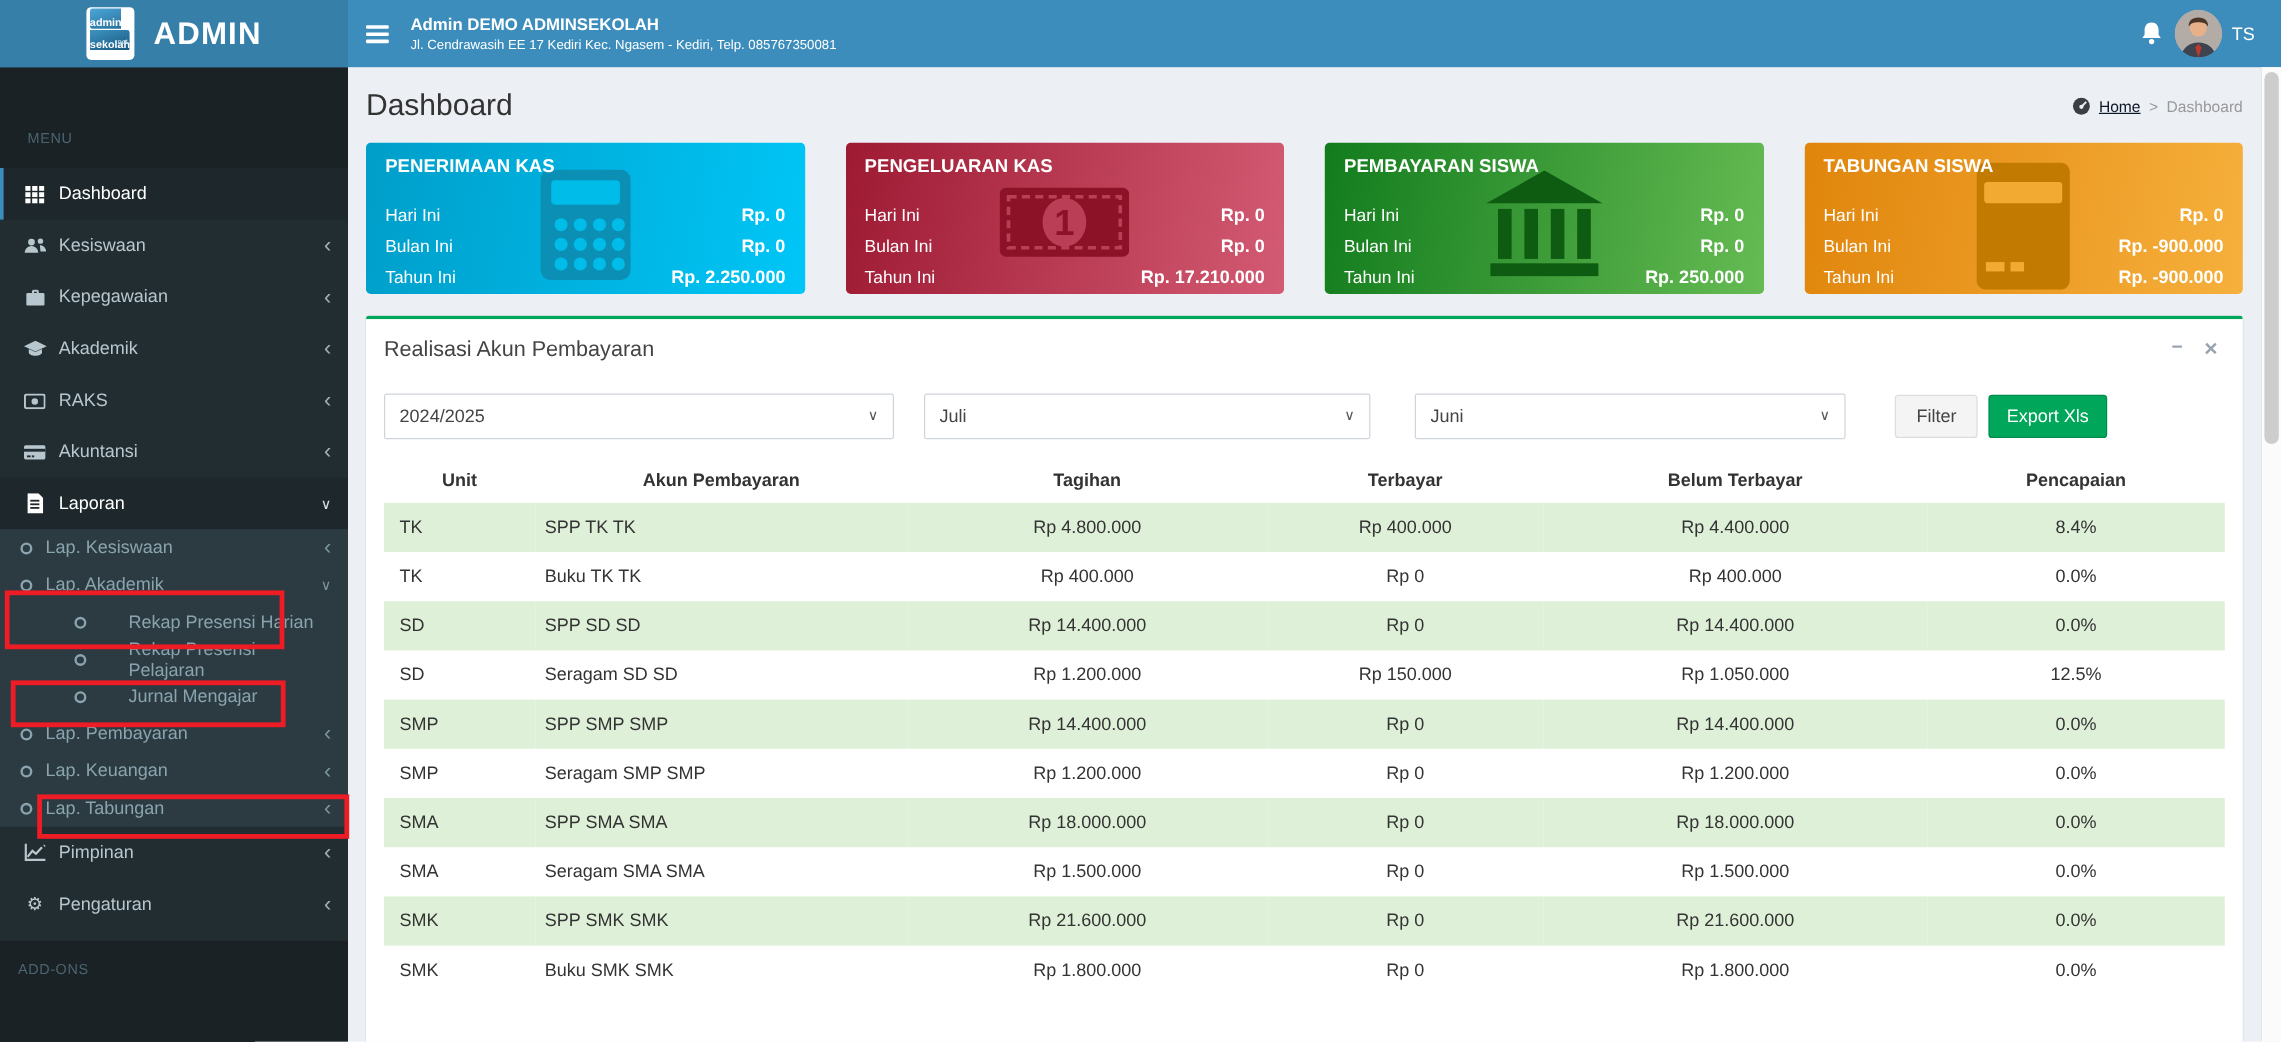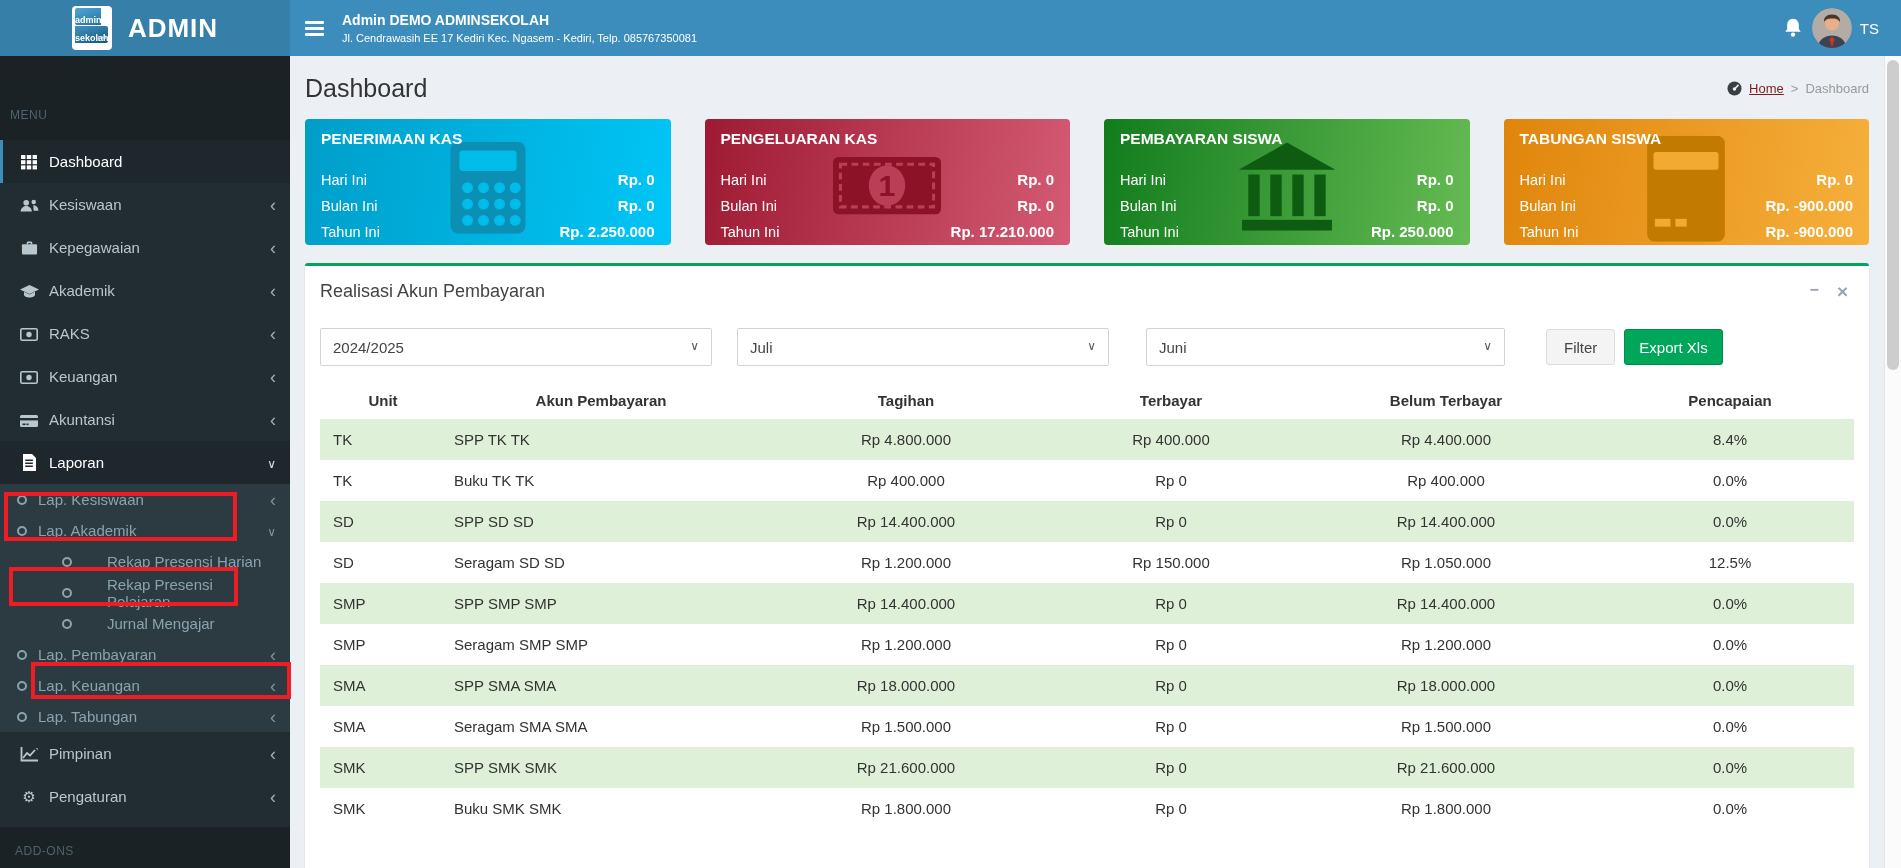--- a/index.html
+++ b/index.html
@@ -20,21 +20,21 @@
   .school-info { margin-left:4px; }
   .school-name { font-weight:bold; font-size:14px; }
   .school-address { font-size:11px; margin-top:4px; }
   .topbar-right { margin-left:auto; display:flex; align-items:center; gap:8px; padding-right:22px; }
   .bell { width:22px; height:22px; cursor:pointer; }
   .avatar { width:40px; height:40px; border-radius:50%; overflow:hidden; cursor:pointer; flex:0 0 auto; }
   .user-initials { font-size:15px; color:#fff; }
 
   
   .sidebar { position:absolute; top:56px; left:0; width:290px; height:812px; background:#222d32; z-index:5; }
-  .menu-header { background:#1a2226; color:#4b646f; font-size:12px; line-height:14px; padding:52px 10px 18px; letter-spacing:.5px; }
+  .menu-header { background:#1a2226; color:#4b646f; font-size:12px; line-height:14px; padding:52px 23px 18px; letter-spacing:.5px; }
   .nav-item { display:flex; align-items:center; height:43px; padding:0 14px 0 15px; color:#b8c7ce; font-size:15px; border-left:3px solid transparent; cursor:pointer; }
   .nav-item .nicon { width:22px; margin-right:9px; text-align:center; flex:0 0 auto; font-size:15px; line-height:1; }
   .nav-item .nicon svg { vertical-align:middle; }
   .nav-item.active { background:#1e282c; color:#fff; border-left-color:#3c8dbc; }
   .nav-item.expanded { background:#1e282c; color:#fff; }
   .chev { margin-left:auto; font-size:15px; color:inherit; opacity:.85; }
   .chev-l::before { content:"‹"; font-size:18px; line-height:1; }
   .chev-d::before { content:"∨"; font-size:12px; line-height:1; }
   .submenu { background:#2c3b41; }
   .sub-item { display:flex; align-items:center; height:31px; padding:0 14px 0 17px; color:#8aa4af; font-size:15px; cursor:pointer; }
@@ -48,21 +48,21 @@
   .annot-2 { left:9px;  top:511px; width:229px; height:39px; }
   .annot-3 { left:31px; top:606px; width:260px; height:37px; }
 
   
   .content { position:absolute; left:290px; top:56px; width:1594px; height:812px; padding:12px 15px; }
   .content-header { display:flex; justify-content:space-between; align-items:center; margin:6px 0 16px; }
   h1.page-title { font-size:25px; font-weight:400; color:#333; margin:0; }
   .breadcrumb { display:flex; align-items:center; gap:7px; font-size:13px; color:#444; }
   .breadcrumb .gauge { width:15px; height:15px; }
   .crumb-sep, .crumb-current { color:#999; }
-  .crumb-home { color:#7f1d1d; cursor:pointer;text-decoration:underline; }
+  .crumb-home { color:#0f172a; cursor:pointer;text-decoration:underline; }
 
   
   .cards { display:grid; grid-template-columns:repeat(4, 1fr); gap:34px; }
   .card { position:relative; height:126px; border-radius:4px; color:#fff; padding:11px 16px; overflow:hidden; }
   .grad-cyan   { background:linear-gradient(100deg,#009ec9,#00c6f7); }
   .grad-red    { background:linear-gradient(100deg,#9e1a33,#d35b73); }
   .grad-green  { background:linear-gradient(100deg,#127c1d,#66bb53); }
   .grad-orange { background:linear-gradient(100deg,#e0850c,#f6b03c); }
   .card-title { font-weight:bold; font-size:15.5px; margin-bottom:19px; position:relative; z-index:2; }
   .card-row { display:flex; justify-content:space-between; font-size:14.5px; line-height:26px; position:relative; z-index:2; }
@@ -75,21 +75,21 @@
   .panel-title { font-size:18px; color:#444; }
   .panel-tools { margin-left:auto; display:flex; gap:18px; padding-right:6px; color:#9aa3b0; }
   .ptool { font-size:16px; font-weight:bold; cursor:pointer; line-height:1; }
   .ptool-min::before { content:"−"; }
   .ptool-close::before { content:"×"; font-size:19px; }
 
   .filters { display:flex; align-items:center; padding:14px 15px 16px; }
   .sel-wrap { position:relative; }
   .sel-wrap::after { content:"∨"; position:absolute; right:13px; top:11px; font-size:12px; color:#555; pointer-events:none; }
   select { appearance:none; -webkit-appearance:none; height:38px; border:1px solid #cfd4db; background:#fff; color:#444; font-size:15px; padding:0 32px 0 12px; border-radius:2px; width:100%; font-family:"Liberation Sans",sans-serif; }
-  .sel-year   { width:392px; margin-right:25px;border-radius:12px; }
+  .sel-year   { width:425px; margin-right:25px;border-radius:12px; }
   .sel-month1 { width:372px; margin-right:37px; }
   .sel-month2 { width:359px; }
   .btn { height:36px; font-size:15px; border-radius:3px; cursor:pointer; font-family:"Liberation Sans",sans-serif; }
   .btn-filter { margin-left:41px; padding:0 17px; background:#f4f4f4; border:1px solid #ddd; color:#444; }
   .btn-export { margin-left:9px; padding:0 14px; background:#00a65a; border:1px solid #008d4c; color:#fff; }
 
   table.realisasi { width:1534px; margin:0 15px; border-collapse:collapse; font-size:15px; color:#333; table-layout:fixed; }
   th { font-weight:bold; text-align:center; padding:10px 8px; }
   td { padding:12px 8px; }
   tr.stripe td { background:#dff0d8; }
@@ -205,30 +205,20 @@
       <span class="nicon">
         <svg width="18" height="13" viewBox="0 0 18 13">
             <rect x=".8" y=".8" width="16.4" height="11.4" rx="1.5" fill="none" stroke="currentColor" stroke-width="1.6"></rect>
             <circle cx="9" cy="6.5" r="2.7" fill="currentColor"></circle>
           </svg>
       </span>
       <span>RAKS</span>
       <span class="chev chev-l"></span>
     </div>
 
-    <div class="nav-item">
-      <span class="nicon">
-        <svg width="18" height="13" viewBox="0 0 18 13">
-            <rect x=".8" y=".8" width="16.4" height="11.4" rx="1.5" fill="none" stroke="currentColor" stroke-width="1.6"></rect>
-            <circle cx="9" cy="6.5" r="2.7" fill="currentColor"></circle>
-          </svg>
-      </span>
-      <span>Keuangan</span>
-      <span class="chev chev-l"></span>
-    </div>
 
     <div class="nav-item">
       <span class="nicon">
         <svg width="18" height="14" viewBox="0 0 18 14" fill="currentColor">
             <rect x="0" y="1" width="18" height="12" rx="1.5"></rect>
             <rect x="0" y="4" width="18" height="2.4" fill="#222d32"></rect>
             <rect x="2.5" y="9.5" width="3" height="1.6" fill="#222d32"></rect>
             <rect x="6.5" y="9.5" width="2" height="1.6" fill="#222d32"></rect>
           </svg>
       </span>

